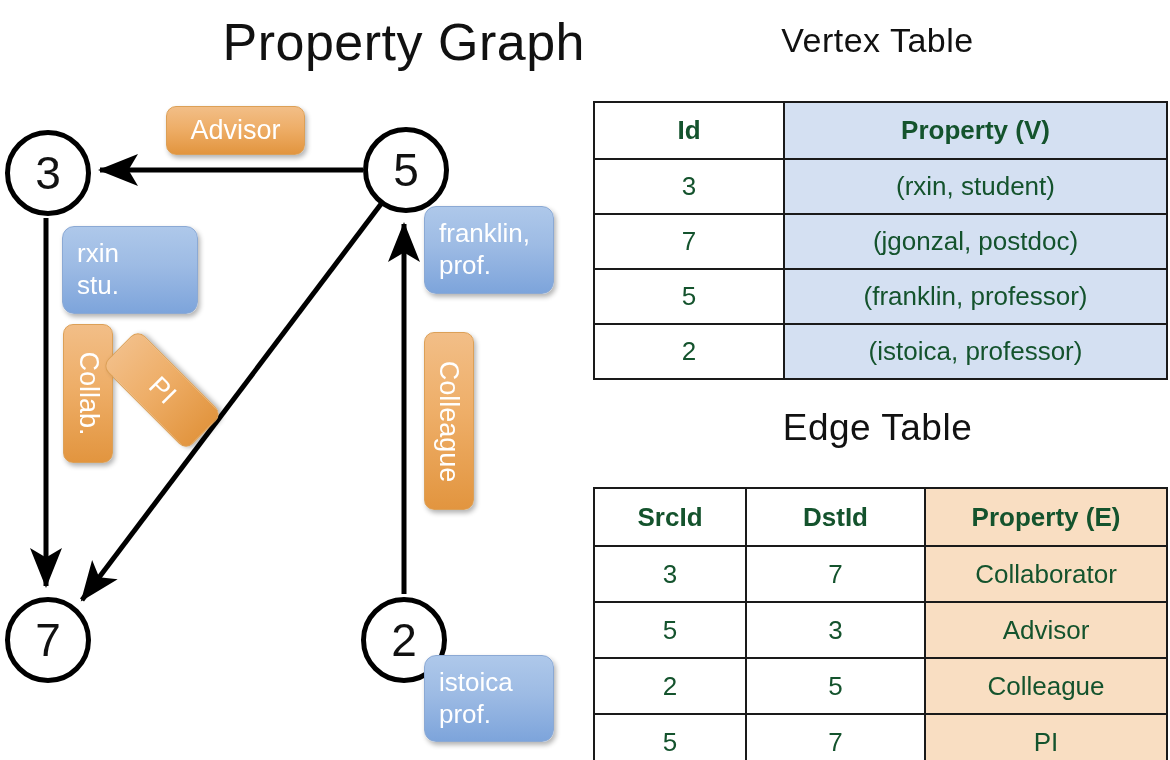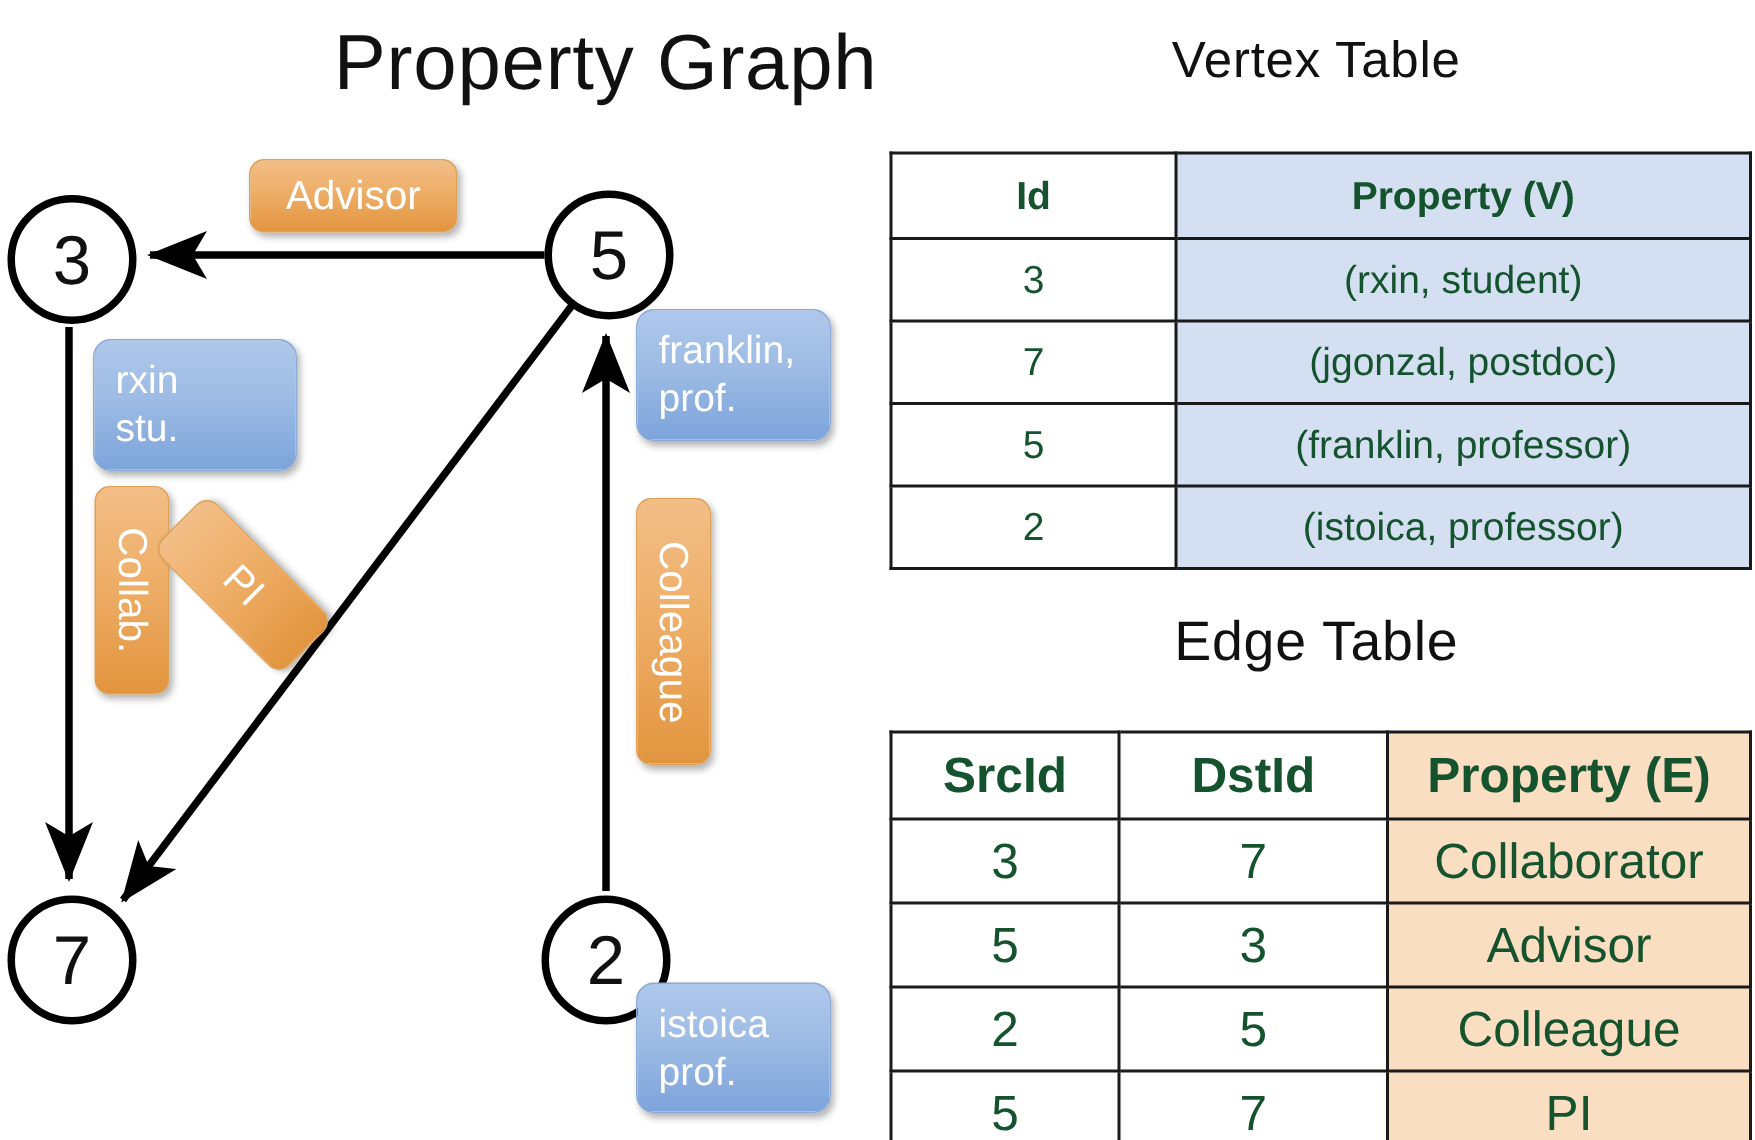--- a/index.html
+++ b/index.html
@@ -148,21 +148,21 @@
   
   #vertex-table { left: 593px; top: 101px; width: 575px; }
   #vertex-table th, #vertex-table td { height: 53px; font-size: 26px; }
   #vertex-table th.hdr-id { width: 188px; background: #ffffff; height: 55px; }
   #vertex-table th.hdr-prop { background: #d4e0f2; height: 55px; }
   #vertex-table td.cell-id { background: #ffffff; }
   #vertex-table td.cell-prop { background: #d4e0f2; }
 
   
   #edge-table { left: 593px; top: 487px; width: 575px; }
-  #edge-table th, #edge-table td { height: 54px; font-size: 33px; }
+  #edge-table th, #edge-table td { height: 54px; font-size: 26px; }
   #edge-table th.hdr-src, #edge-table th.hdr-dst { background: #ffffff; width: 150px; height: 56px; }
   #edge-table th.hdr-dst { width: 177px; }
   #edge-table th.hdr-prop { background: #f9dec2; height: 56px; }
   #edge-table td.cell-src, #edge-table td.cell-dst { background: #ffffff; }
   #edge-table td.cell-prop { background: #f9dec2; }
 </style>
 </head>
 <body>
 
 <div class="title" id="title-property-graph">Property Graph</div>

